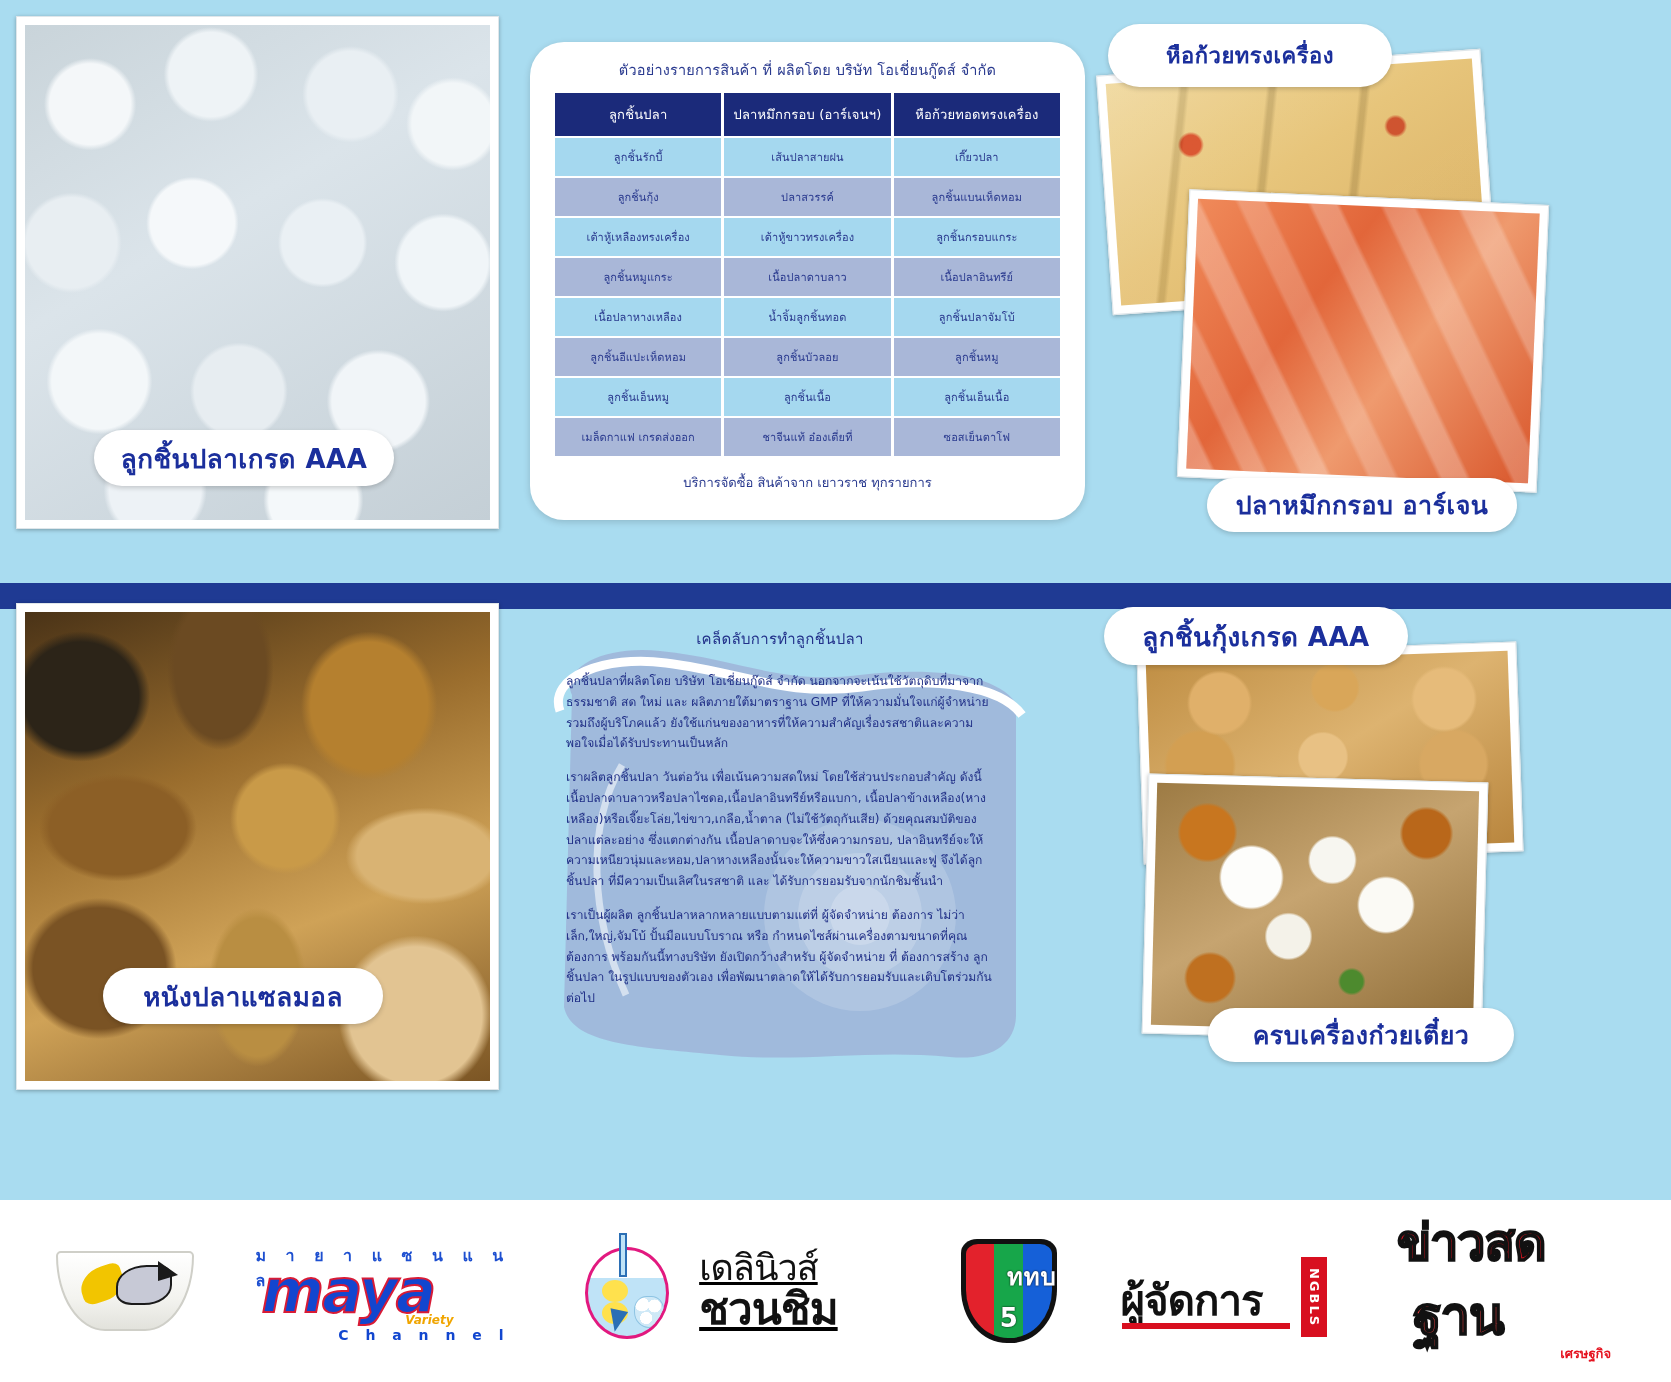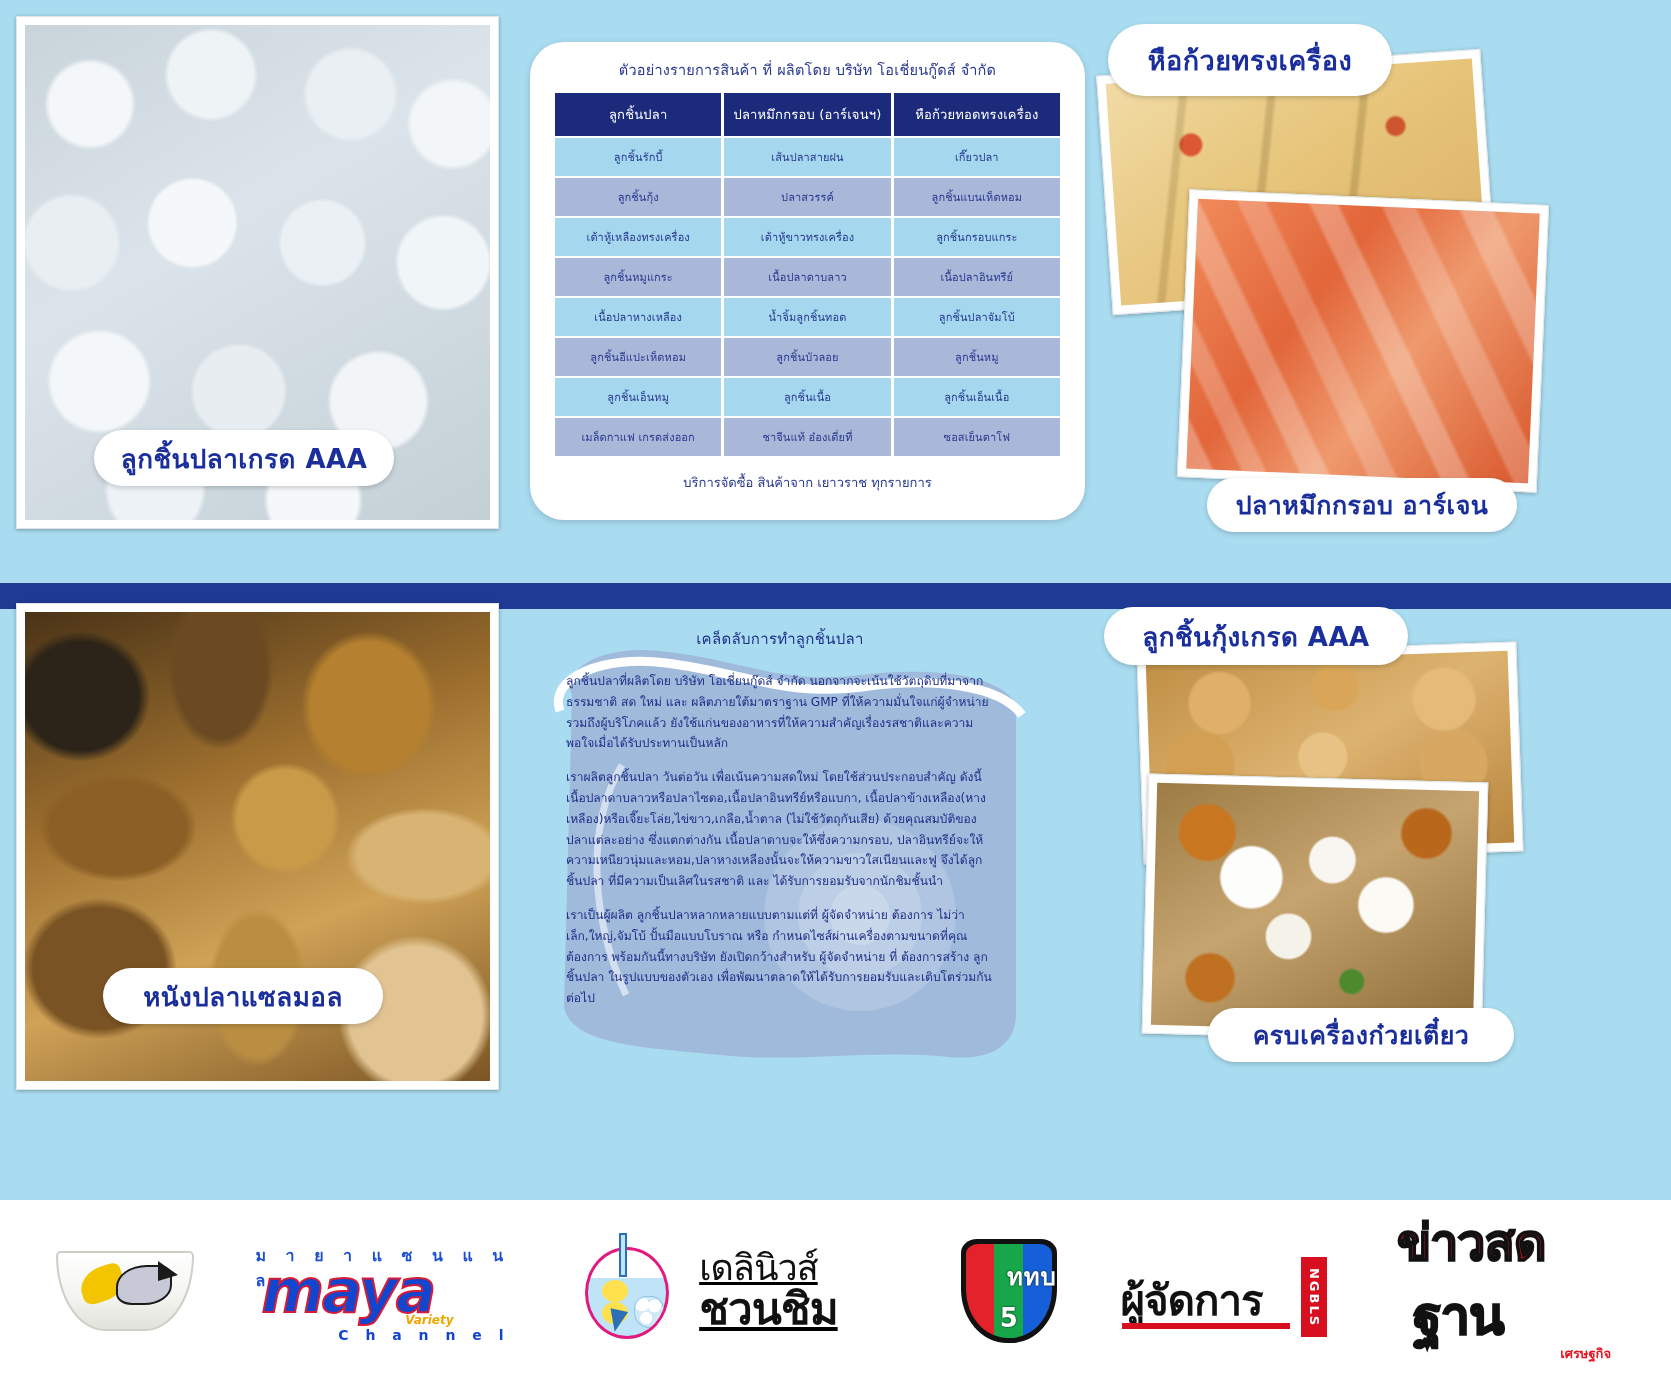--- a/index.html
+++ b/index.html
@@ -300,21 +300,21 @@
   .mgr-tag span { transform: rotate(90deg); white-space: nowrap; }
 
   .logo-khaosod { width: 230px; height: 148px; }
   .ks-top {
     position: absolute; left: 6px; top: 0;
     font-size: 50px; font-weight: bold; color: #e5121f;
     -webkit-text-stroke: 2px #111111; letter-spacing: -1px; line-height: 1.05;
   }
   .ks-bot {
     position: absolute; left: 22px; top: 72px;
-    font-size: 52px; font-weight: bold; color: #0f172a;
+    font-size: 52px; font-weight: bold; color: #ef4444;
     -webkit-text-stroke: 2px #111111; letter-spacing: -1px; line-height: 1.05; text-align: center;
   }
   .ks-sub {
     position: absolute; right: 10px; top: 126px;
     font-size: 13px; font-weight: bold; color: #e5121f;
   }
 </style>
 </head>
 <body>
 
@@ -378,21 +378,21 @@
         <tr class="row-b">
             <td>เมล็ดกาแฟ เกรดส่งออก</td>
             <td>ชาจีนแท้ อ๋องเตี่ยที่</td>
             <td>ซอสเย็นตาโฟ</td>
           </tr>
       </tbody>
     </table>
     <div class="table-card-footer">บริการจัดซื้อ สินค้าจาก เยาวราช ทุกรายการ</div>
   </div>
 
-  <div class="caption-pill" style="left:1108px; top:24px; width:284px; height:72px; font-size:27px; z-index:5;">
+  <div class="caption-pill" style="left:1108px; top:24px; width:284px; height:63px; font-size:22px; z-index:5;">
     <span>หือก้วยทรงเครื่อง</span>
   </div>
 
   <div class="photo-frame" style="left:1104px; top:62px; width:385px; height:240px; transform: rotate(-4deg);">
     <div class="photo-inner img-hoikuay"></div>
   </div>
 
   <div class="photo-frame" style="left:1183px; top:197px; width:360px; height:288px; transform: rotate(2.5deg);">
     <div class="photo-inner img-squid"></div>
   </div>

